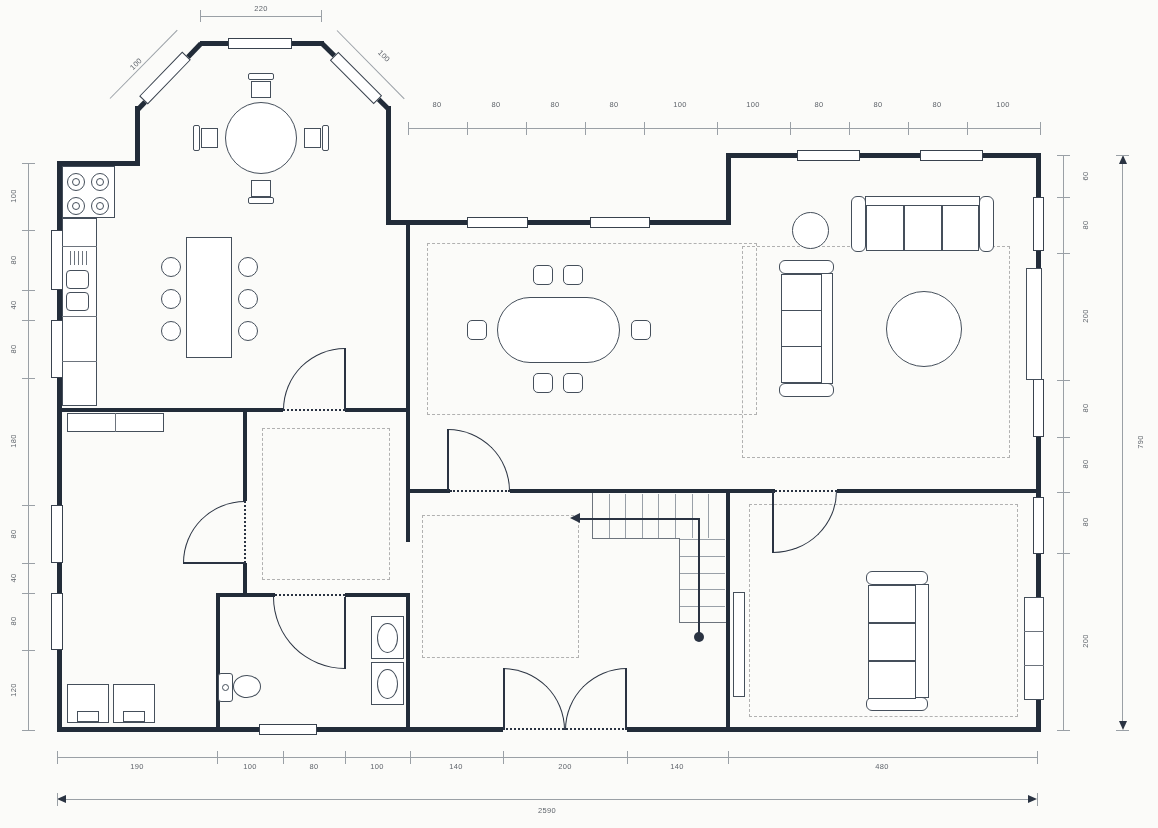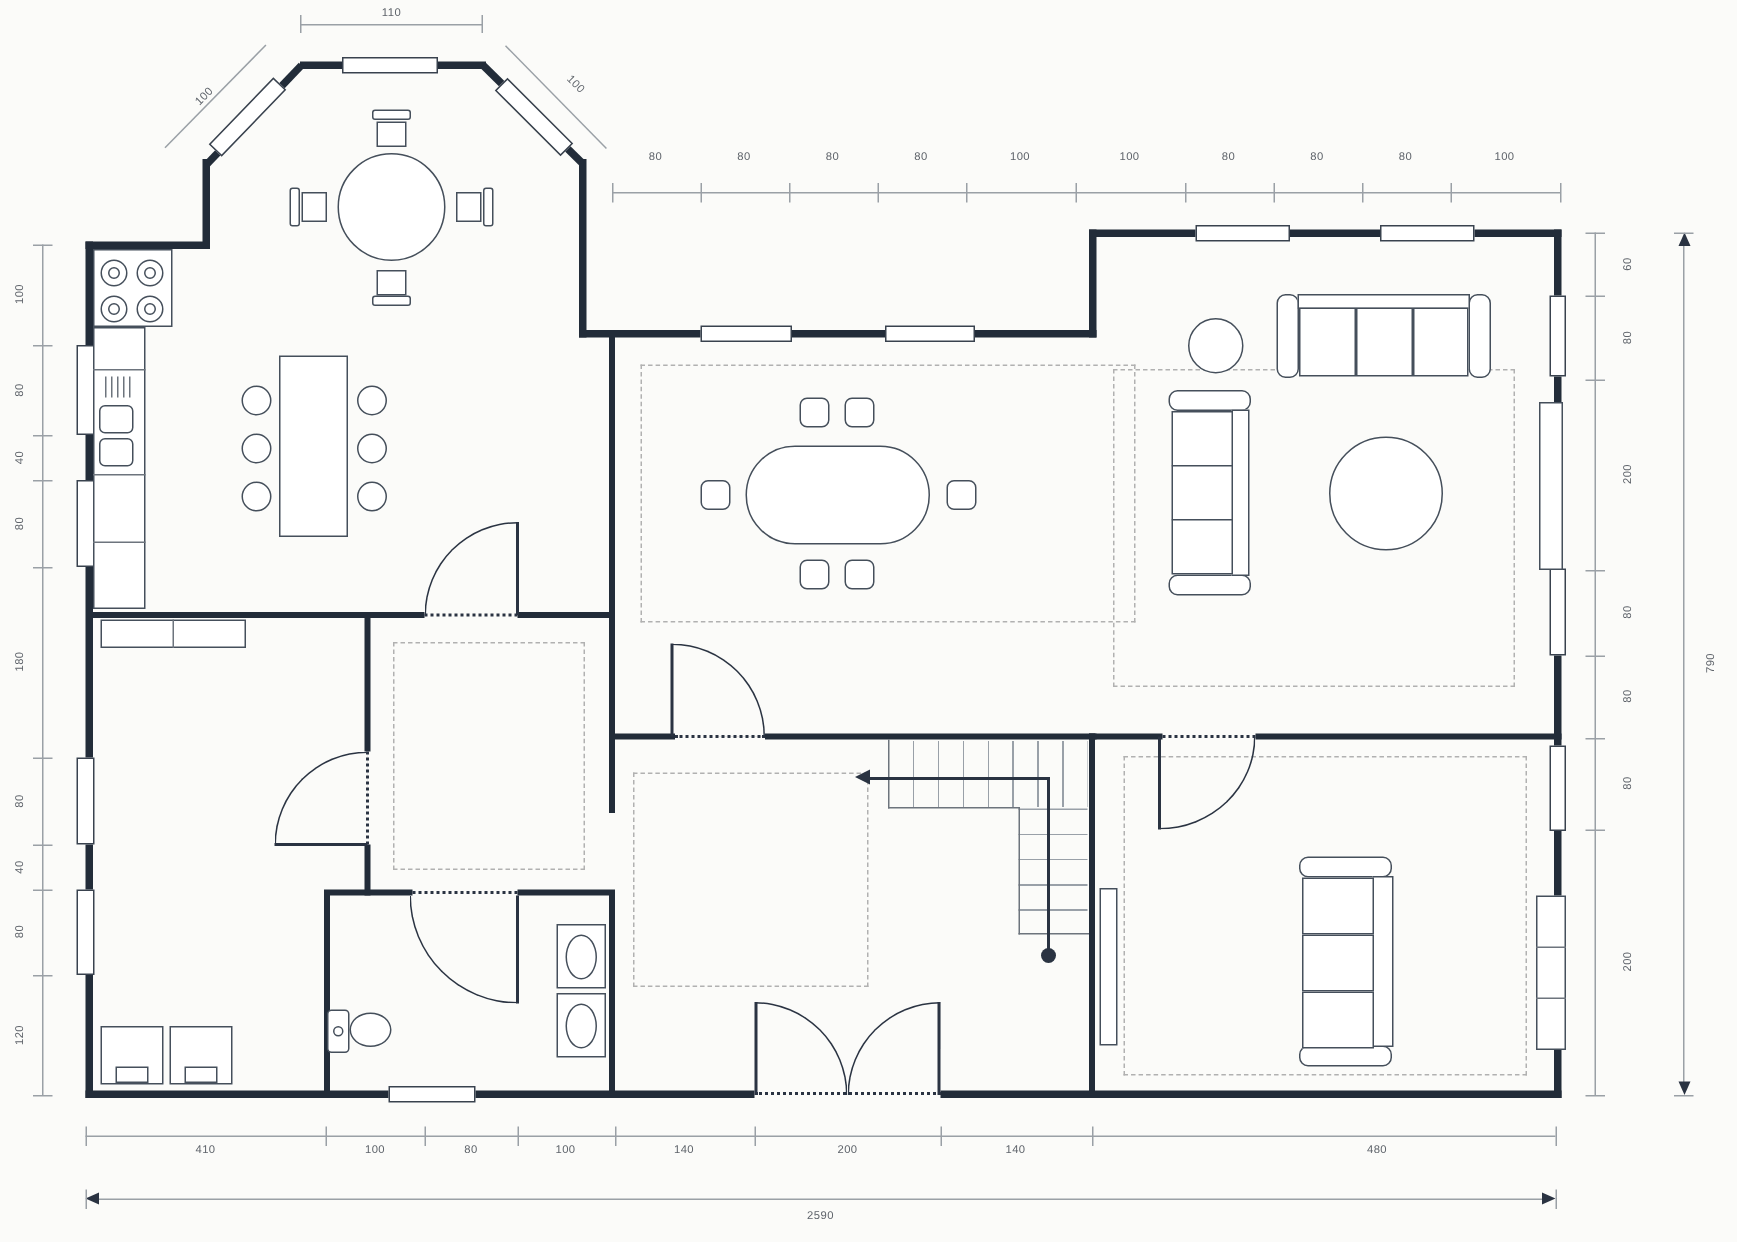--- a/index.html
+++ b/index.html
@@ -211,21 +211,21 @@
   <div class="f circ" style="left:222px;top:684px;width:7px;height:7px;"></div>
   <div class="f circ" style="left:233px;top:675px;width:28px;height:23px;"></div>
   <div class="f" style="left:371px;top:616px;width:33px;height:43px;"></div>
   <div class="f circ" style="left:377px;top:623px;width:21px;height:30px;"></div>
   <div class="f" style="left:371px;top:662px;width:33px;height:43px;"></div>
   <div class="f circ" style="left:377px;top:669px;width:21px;height:30px;"></div>
 
   <div class="dline" style="left:200px;top:16px;width:122px;height:1px;"></div>
   <div class="dtick" style="left:200px;top:10px;width:1px;height:12px;"></div>
   <div class="dtick" style="left:321px;top:10px;width:1px;height:12px;"></div>
-  <span class="dl" style="left:261px;top:8px;">110</span>
+  <span class="dl" style="left:261px;top:8px;">220</span>
   <div class="ddiag" style="left:110px;top:98px;width:96px;height:1px;transform:rotate(-45.5deg);"></div>
   <span class="dl rm45" style="left:136px;top:64px;">100</span>
   <div class="ddiag" style="left:337px;top:30px;width:96px;height:1px;transform:rotate(45.5deg);"></div>
   <span class="dl rp45" style="left:384px;top:56px;">100</span>
 
   <div class="dline" style="left:408px;top:128px;width:632px;height:1px;"></div>
   <div class="dtick" style="left:408px;top:122px;width:1px;height:13px;"></div>
   <div class="dtick" style="left:467px;top:122px;width:1px;height:13px;"></div>
   <div class="dtick" style="left:526px;top:122px;width:1px;height:13px;"></div>
   <div class="dtick" style="left:585px;top:122px;width:1px;height:13px;"></div>
@@ -295,28 +295,28 @@
   <div class="dline" style="left:57px;top:757px;width:980px;height:1px;"></div>
   <div class="dtick" style="left:57px;top:751px;width:1px;height:13px;"></div>
   <div class="dtick" style="left:217px;top:751px;width:1px;height:13px;"></div>
   <div class="dtick" style="left:283px;top:751px;width:1px;height:13px;"></div>
   <div class="dtick" style="left:345px;top:751px;width:1px;height:13px;"></div>
   <div class="dtick" style="left:410px;top:751px;width:1px;height:13px;"></div>
   <div class="dtick" style="left:503px;top:751px;width:1px;height:13px;"></div>
   <div class="dtick" style="left:627px;top:751px;width:1px;height:13px;"></div>
   <div class="dtick" style="left:728px;top:751px;width:1px;height:13px;"></div>
   <div class="dtick" style="left:1037px;top:751px;width:1px;height:13px;"></div>
-  <span class="dl" style="left:137px;top:766px;">410</span>
+  <span class="dl" style="left:137px;top:766px;">190</span>
   <span class="dl" style="left:250px;top:766px;">100</span>
   <span class="dl" style="left:314px;top:766px;">80</span>
   <span class="dl" style="left:377px;top:766px;">100</span>
   <span class="dl" style="left:456px;top:766px;">140</span>
   <span class="dl" style="left:565px;top:766px;">200</span>
   <span class="dl" style="left:677px;top:766px;">140</span>
-  <span class="dl" style="left:918px;top:766px;">480</span>
+  <span class="dl" style="left:882px;top:766px;">480</span>
 
   <div class="dline" style="left:62px;top:799px;width:971px;height:1px;"></div>
   <div class="ah" style="left:57px;top:795px;border-width:4.5px 9px 4.5px 0;border-color:transparent #2a3342 transparent transparent;"></div>
   <div class="ah" style="left:1028px;top:795px;border-width:4.5px 0 4.5px 9px;border-color:transparent transparent transparent #2a3342;"></div>
   <div class="dtick" style="left:57px;top:793px;width:1px;height:13px;"></div>
   <div class="dtick" style="left:1037px;top:793px;width:1px;height:13px;"></div>
   <span class="dl" style="left:547px;top:810px;">2590</span>
 
 </div>
 

